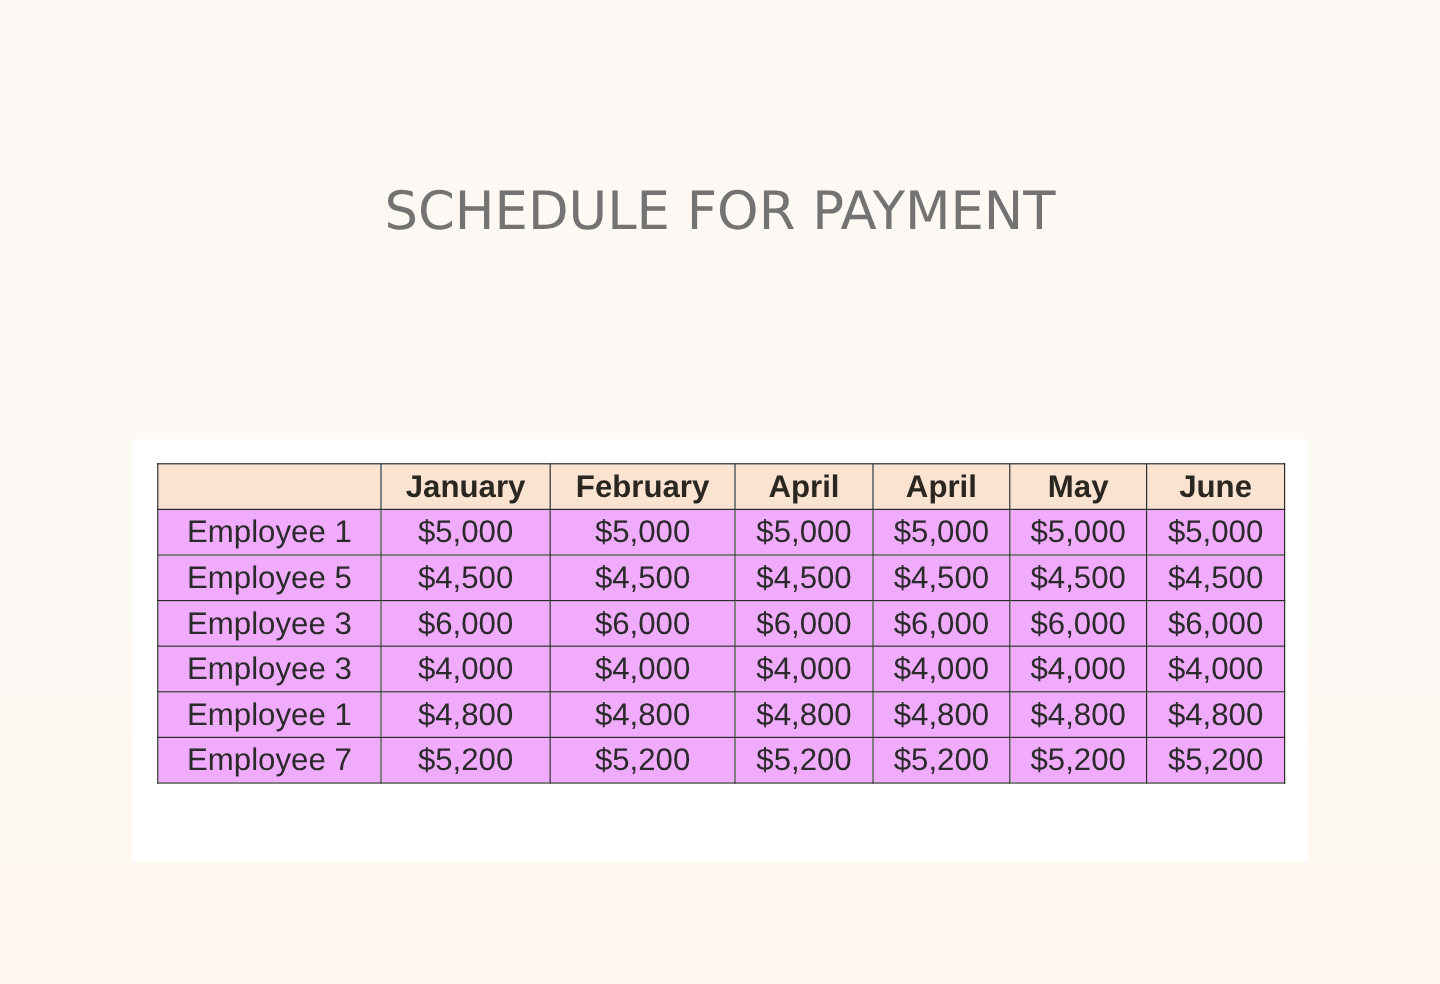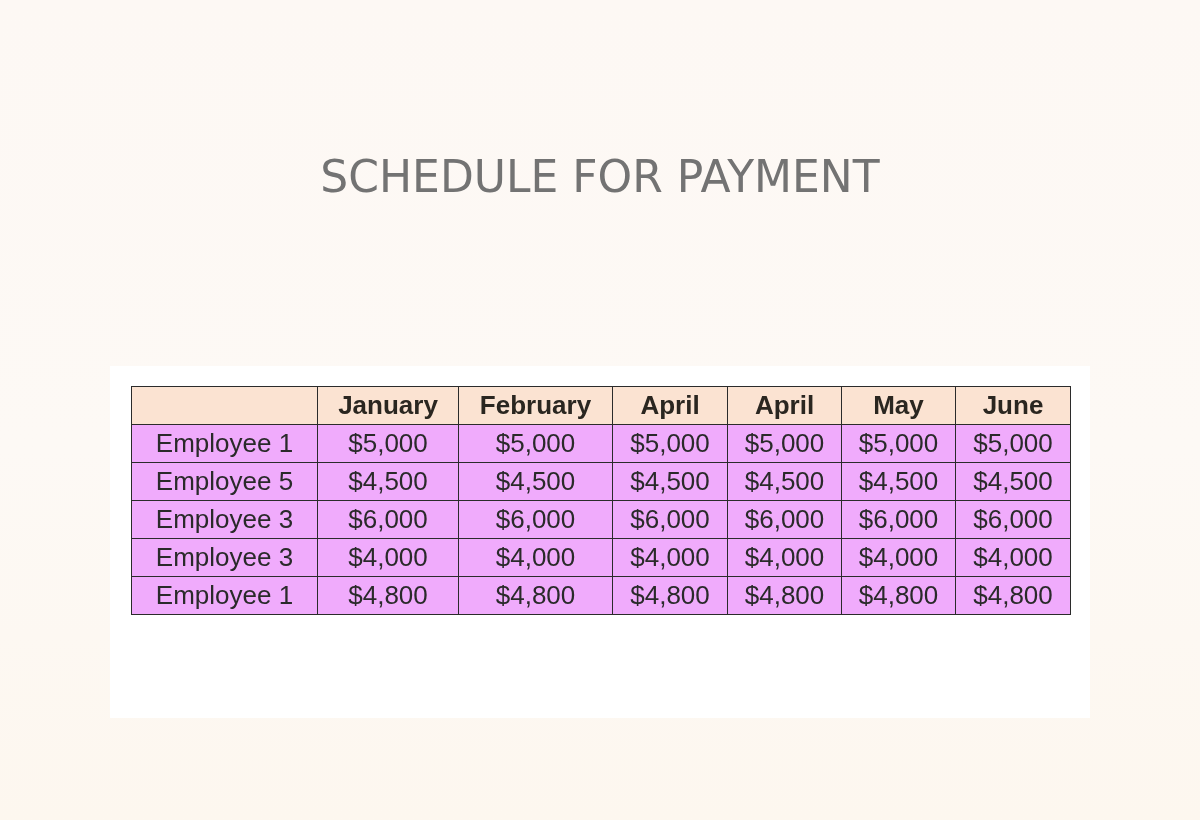--- a/index.html
+++ b/index.html
@@ -107,14 +107,23 @@
     </tr>
     <tr>
       <td class="label">Employee 1</td>
       <td>$4,800</td>
       <td>$4,800</td>
       <td>$4,800</td>
       <td>$4,800</td>
       <td>$4,800</td>
       <td>$4,800</td>
     </tr>
+    <tr>
+      <td class="label">Employee 7</td>
+      <td>$5,200</td>
+      <td>$5,200</td>
+      <td>$5,200</td>
+      <td>$5,200</td>
+      <td>$5,200</td>
+      <td>$5,200</td>
+    </tr>
   </tbody>
 </table>
 
 </body></html>

